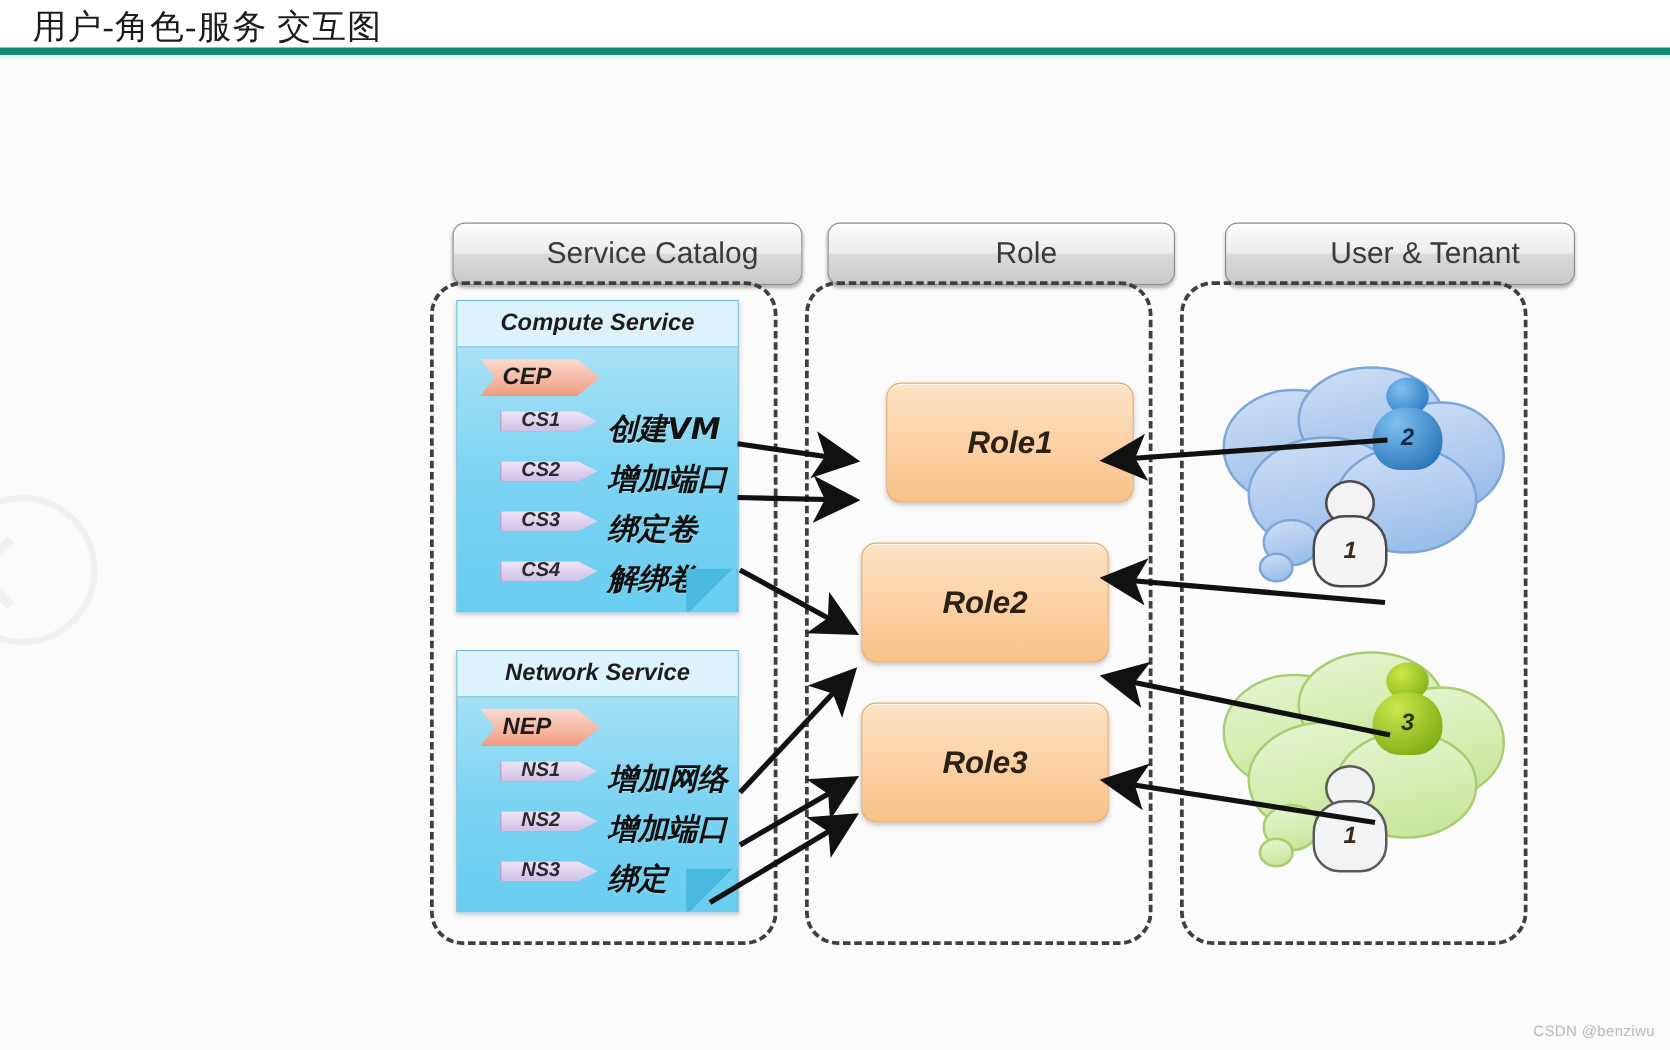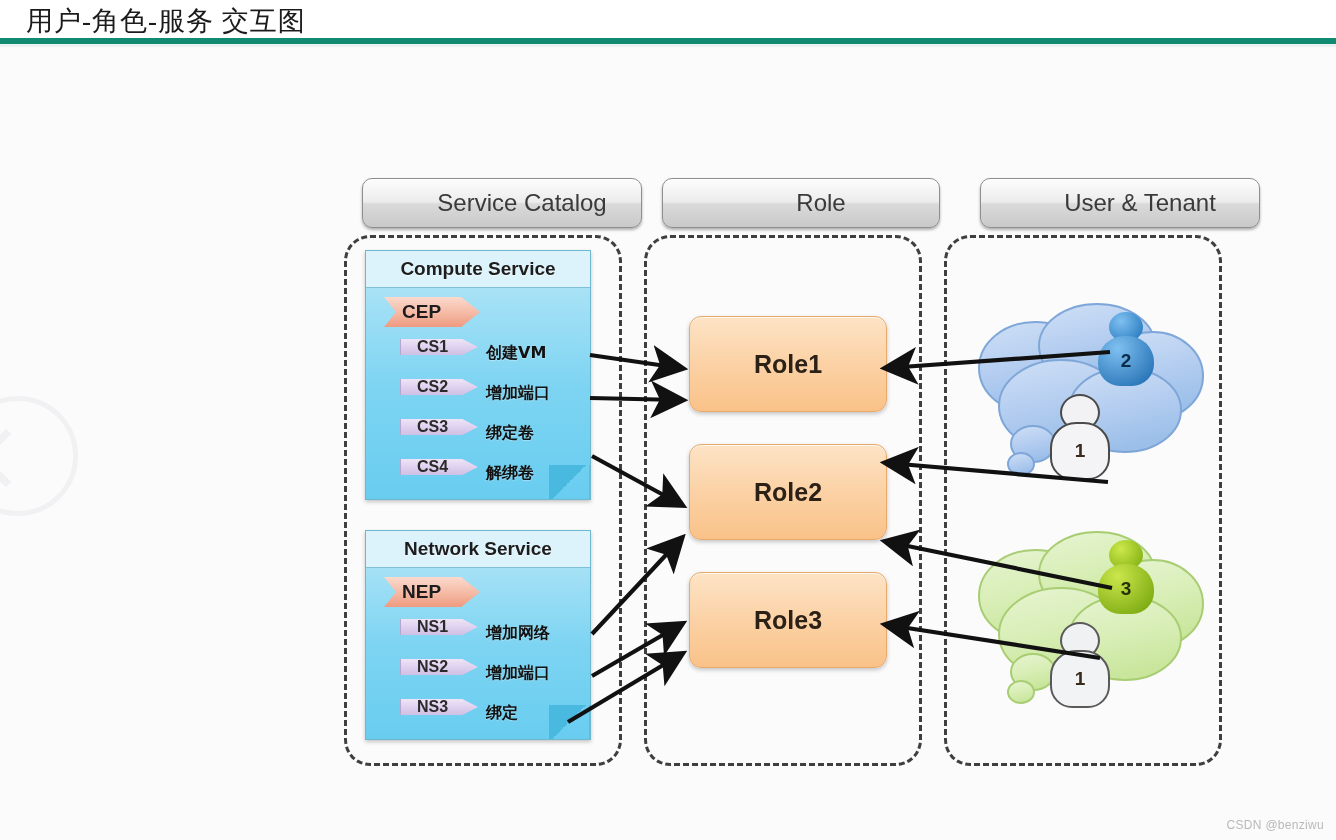--- a/index.html
+++ b/index.html
@@ -51,22 +51,22 @@
     border:1px solid #8e8e8e;
     box-shadow:0 2px 3px rgba(0,0,0,.30), inset 0 1px 0 #fff;
     display:flex;align-items:center;justify-content:center;
     font-size:24px;color:#3a3a3a;font-weight:400;padding-left:40px;
   }
   #hdr-service{left:362px;top:178px;width:238px;}
   #hdr-role{left:662px;top:178px;width:236px;}
   #hdr-user{left:980px;top:178px;width:238px;}
 
   .dashed-col{
-    position:absolute;top:235px;height:525px;
-    border:3px dashed #3f3f3f;border-radius:26px;background:transparent;
+    position:absolute;top:225px;height:525px;
+    border:3px dashed #3f3f3f;border-radius:26px;background:transparent;font-style:italic;
   }
   #col-service{left:344px;width:272px;}
   #col-role{left:644px;width:272px;}
   #col-user{left:944px;width:272px;}
 
   
   .svc-panel{
     position:absolute;left:18px;width:224px;
     border:1px solid #6fb6cf;
     background:linear-gradient(to bottom,#b9e7f7 0%,#7dd4f2 55%,#69cdf0 100%);
@@ -106,35 +106,35 @@
     left:34px;width:78px;height:16px;
     background:linear-gradient(to bottom,#efe4f7 0%,#ddd0ee 55%,#cfc0e5 100%);
     clip-path:polygon(0 0, 80% 0, 100% 50%, 80% 100%, 0 100%);
     padding-left:16px;justify-content:flex-start;
     font-size:16px;color:#2a2a2a;font-weight:bold;
     border-left:1px solid #b7a7cf;
   }
   .svc-label{
     position:absolute;left:120px;height:28px;display:flex;align-items:center;
     font-family:"DejaVu Sans","Liberation Sans",sans-serif;
-    font-size:16px;font-weight:bold;color:#111;
+    font-size:24px;font-weight:bold;color:#111;
     text-shadow:0 1px 1px rgba(255,255,255,.35);
     white-space:nowrap;
   }
 
   
   .role-box{
     position:absolute;left:42px;width:196px;height:94px;border-radius:12px;
     background:linear-gradient(to bottom,#fde3c5 0%,#fbd0a2 55%,#f9c289 100%);
     border:1px solid #e8a96b;
     box-shadow:0 2px 4px rgba(0,0,0,.22), inset 0 1px 0 rgba(255,255,255,.7);
     display:flex;align-items:center;justify-content:center;
     font-size:25px;font-weight:bold;color:#2b2117;
   }
-  #role1{top:78px;}
+  #role1{top:78px;margin-left:20px;}
   #role2{top:206px;}
   #role3{top:334px;}
 
   
   .cloud-wrap{position:absolute;width:252px;height:200px;}
   #cloud-blue{left:10px;top:60px;}
   #cloud-green{left:10px;top:288px;}
 
   .person{position:absolute;}
   .person .head{

